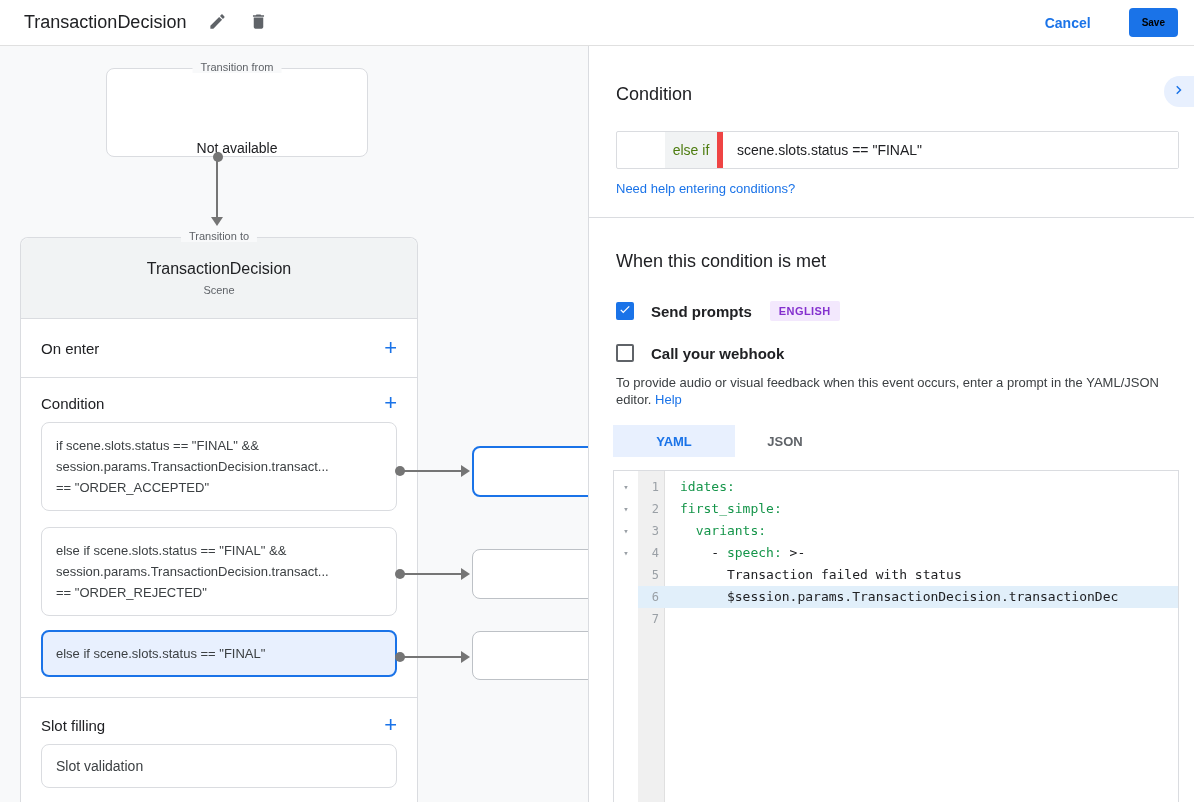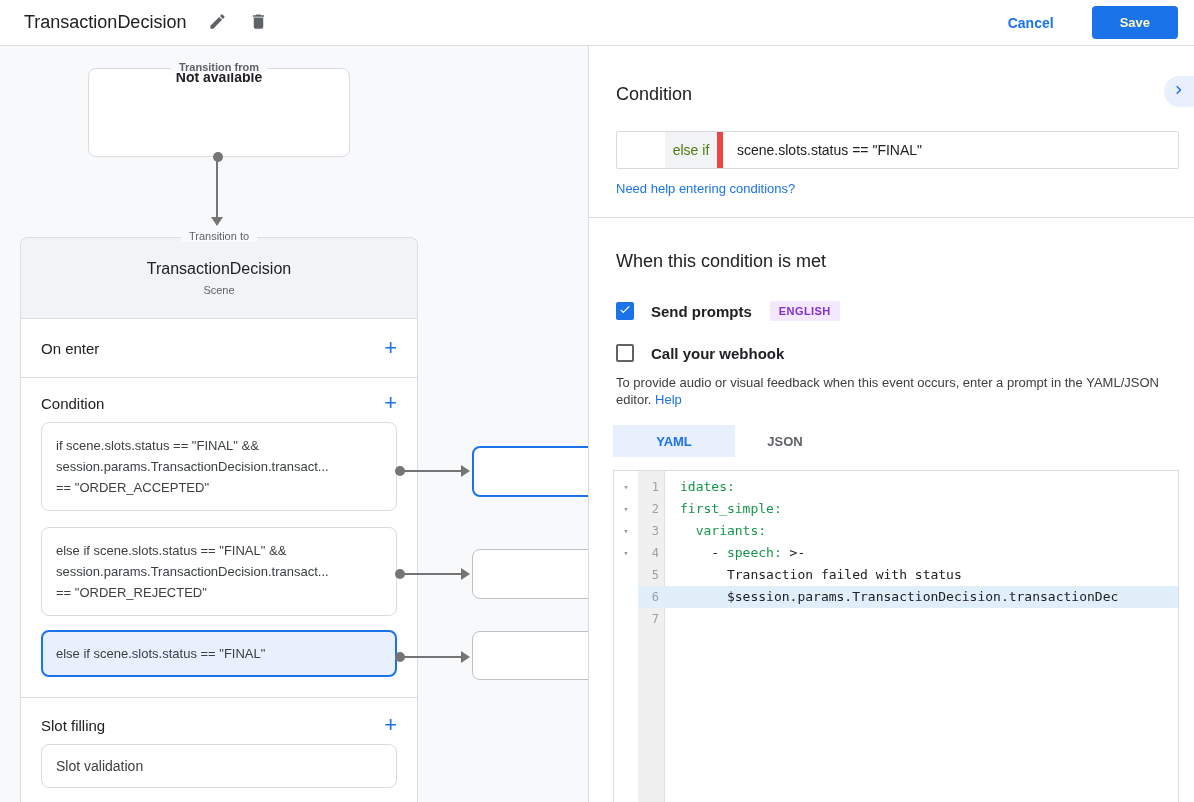--- a/index.html
+++ b/index.html
@@ -6,27 +6,27 @@
   html,body { width:1194px; height:802px; overflow:hidden; font-family:"Liberation Sans", sans-serif; background:#fff; color:#202124; }
   .page { position:relative; width:1194px; height:684px; }
 
   
   .topbar { position:absolute; left:0; top:0; width:1194px; height:46px; background:#fff; border-bottom:1px solid #e0e0e0; display:flex; align-items:center; padding:0 16px 0 24px; z-index:30; }
   .topbar-title { font-size:18px; color:#202124; }
   .icon-btn { background:none; border:none; cursor:pointer; margin-left:22px; display:flex; align-items:center; }
   .icon-btn svg { width:19px; height:19px; fill:#5f6368; }
   .topbar-spacer { flex:1; }
   .btn-text { background:none; border:none; color:#1a73e8; font-size:14px; font-weight:600; font-family:inherit; cursor:pointer; margin-right:38px; }
-  .btn-primary { background:#1a73e8; color:#fef9c3; border:none; border-radius:4px; font-size:13px; font-weight:600; font-family:inherit; padding:9px 28px; cursor:pointer; }
+  .btn-primary { background:#1a73e8; color:#000000; border:none; border-radius:4px; font-size:10px; font-weight:600; font-family:inherit; padding:9px 13px; cursor:pointer; }
 
   
   .diagram { position:absolute; left:0; top:46px; width:588px; height:756px; background:#f8f9fa; overflow:hidden; }
   .legend { position:absolute; top:-8px; left:50%; transform:translateX(-50%); background:#f8f9fa; padding:0 8px; font-size:11px; color:#5f6368; white-space:nowrap; }
 
-  .from-box { position:absolute; left:88px; top:22px; width:262px; height:89px; background:#fff; border:1px solid #dadce0; border-radius:8px; display:flex; align-items:flex-start; justify-content:center;font-weight:bold; }
+  .from-box { position:absolute; left:106px; top:22px; width:262px; height:89px; background:#fff; border:1px solid #dadce0; border-radius:8px; display:flex; align-items:flex-end; justify-content:center; }
   .from-box .content { font-size:14px; color:#202124; }
 
   .dot { position:absolute; width:10px; height:10px; border-radius:50%; background:#757575; z-index:2; }
   .vline { position:absolute; width:2px; background:#757575; }
   .arrow-down { position:absolute; width:0; height:0; border-left:6px solid transparent; border-right:6px solid transparent; border-top:9px solid #757575; }
   .hline { position:absolute; height:2px; background:#757575; }
   .arrow-right { position:absolute; width:0; height:0; border-top:6px solid transparent; border-bottom:6px solid transparent; border-left:9px solid #757575; }
 
   .to-box { position:absolute; left:20px; top:191px; width:398px; height:600px; background:#fff; border:1px solid #dadce0; border-radius:8px 8px 0 0; border-bottom:none; }
   .scene-header { height:81px; background:#f1f3f4; border-bottom:1px solid #dadce0; border-radius:8px 8px 0 0; display:flex; flex-direction:column; align-items:center; justify-content:center; }

